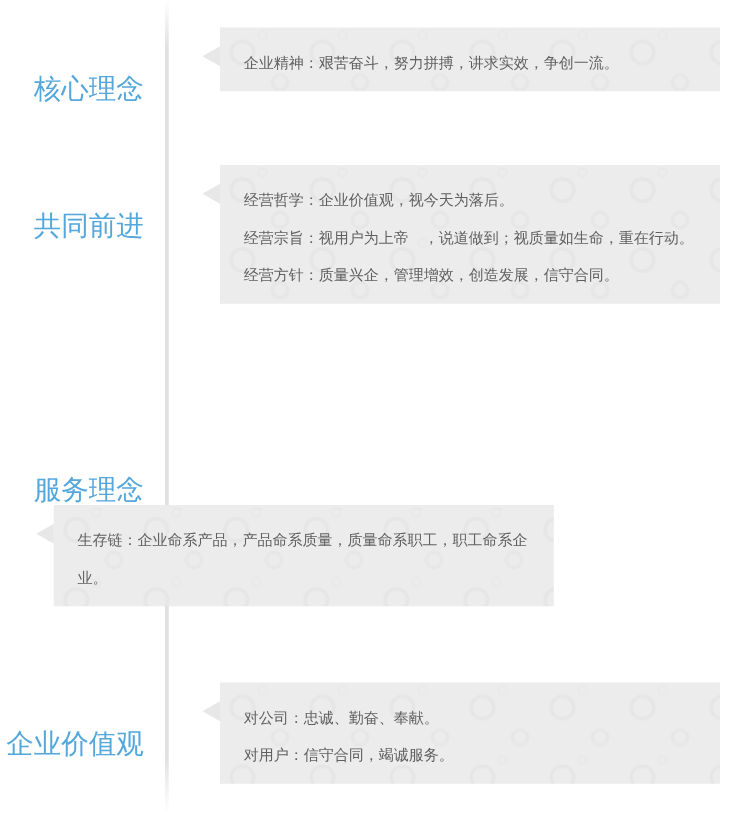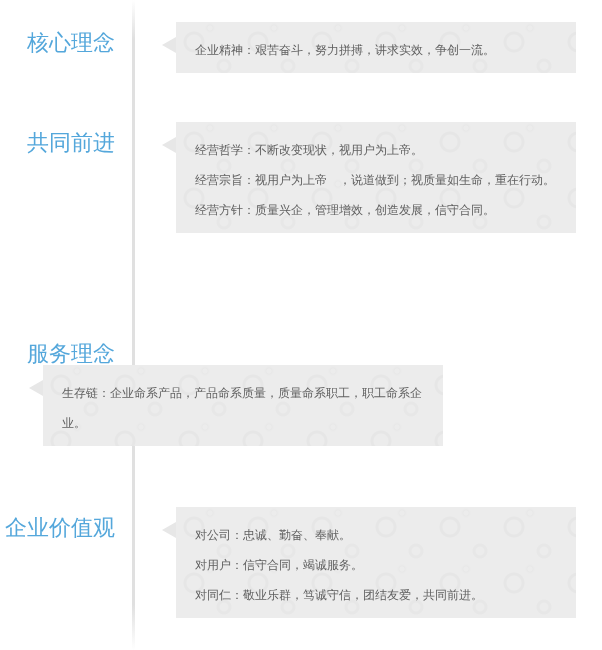--- a/index.html
+++ b/index.html
@@ -35,20 +35,21 @@
   .sec-1 { margin-top: 22px; }
   .sec-2 { margin-top: 49px; }
   .sec-3 { margin-top: 100px; flex-direction: column; }
   .sec-4 { margin-top: 61px; }
   .head-col {
     box-sizing: border-box;
     width: 133px;
     flex: none;
     padding: 10px 18px 0 0;
     text-align: right;
+    margin-top: 29px;
   }
   .sec-title {
     color: #54a7db;
     font-size: 22px;
     line-height: 1;
     letter-spacing: 0px;
     white-space: nowrap;
   }
   .box-col {
     position: relative;
@@ -98,21 +99,21 @@
       <p class="line">企业精神：艰苦奋斗，努力拼搏，讲求实效，争创一流。</p>
     </div>
   </div>
 
   <div class="section sec-2">
     <div class="head-col">
       <span class="sec-title">共同前进</span>
     </div>
     <div class="box-col">
       <span class="panel-arrow"></span>
-      <p class="line">经营哲学：不断改变现状，视用户为上帝。</p>
+      <p class="line">经营哲学：企业价值观，视今天为落后。</p>
       <p class="line">经营宗旨：视用户为上帝　，说道做到；视质量如生命，重在行动。</p>
       <p class="line">经营方针：质量兴企，管理增效，创造发展，信守合同。</p>
     </div>
   </div>
 
   <div class="section sec-3">
     <div class="head-col">
       <span class="sec-title">服务理念</span>
     </div>
     <div class="box-col">
@@ -122,17 +123,16 @@
   </div>
 
   <div class="section sec-4">
     <div class="head-col">
       <span class="sec-title">企业价值观</span>
     </div>
     <div class="box-col">
       <span class="panel-arrow"></span>
       <p class="line">对公司：忠诚、勤奋、奉献。</p>
       <p class="line">对用户：信守合同，竭诚服务。</p>
-      <p class="line">对同仁：敬业乐群，笃诚守信，团结友爱，共同前进。</p>
     </div>
   </div>
 
 </div>
 
 </body></html>

